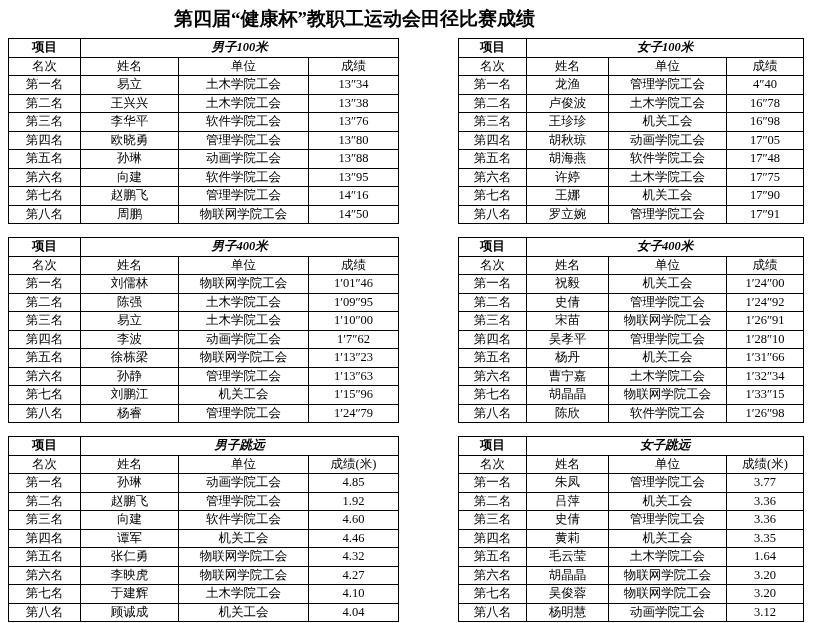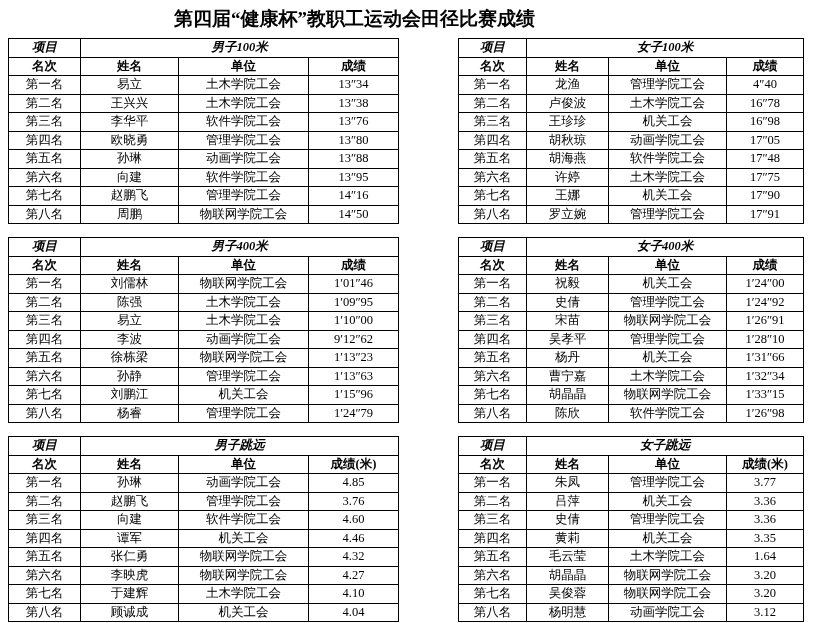--- a/index.html
+++ b/index.html
@@ -52,36 +52,35 @@
     line-height: 1;
     padding: 2px 1px 3px 1px;
     text-align: center;
     white-space: nowrap;
     overflow: hidden;
   }
   .ev-label {
     font-weight: bold;
     width: 72px;
     text-align: center;
-    font-style: italic;
   }
   .ev-name {
     font-weight: bold;
     font-size: 14px;
     font-style: italic;
   }
   .col-rank { width: 72px; }
   .col-name { width: 98px; }
   .col-unit { width: 130px; }
   .col-score { width: 90px; }
   td.rank, td.name, td.unit, td.score {
     font-size: 12.5px;
   }
   .hdr td {
-    font-weight: bold;
+    font-weight: normal;
   }
   .right-col table.result {
     width: 345px;
   }
   .right-col .col-rank { width: 68px; }
   .right-col .col-name { width: 82px; }
   .right-col .col-unit { width: 118px; }
   .right-col .col-score { width: 77px; }
   .right-col .ev-label { width: 68px; }
 </style>
@@ -198,21 +197,21 @@
             <tr>
                 <td class="rank">第三名</td>
                 <td class="name">易立</td>
                 <td class="unit">土木学院工会</td>
                 <td class="score">1′10″00</td>
               </tr>
             <tr>
                 <td class="rank">第四名</td>
                 <td class="name">李波</td>
                 <td class="unit">动画学院工会</td>
-                <td class="score">9′12″62</td>
+                <td class="score">1′7″62</td>
               </tr>
             <tr>
                 <td class="rank">第五名</td>
                 <td class="name">徐栋梁</td>
                 <td class="unit">物联网学院工会</td>
                 <td class="score">1′13″23</td>
               </tr>
             <tr>
                 <td class="rank">第六名</td>
                 <td class="name">孙静</td>
@@ -257,21 +256,21 @@
             <tr>
                 <td class="rank">第一名</td>
                 <td class="name">孙琳</td>
                 <td class="unit">动画学院工会</td>
                 <td class="score">4.85</td>
               </tr>
             <tr>
                 <td class="rank">第二名</td>
                 <td class="name">赵鹏飞</td>
                 <td class="unit">管理学院工会</td>
-                <td class="score">3.76</td>
+                <td class="score">1.92</td>
               </tr>
             <tr>
                 <td class="rank">第三名</td>
                 <td class="name">向建</td>
                 <td class="unit">软件学院工会</td>
                 <td class="score">4.60</td>
               </tr>
             <tr>
                 <td class="rank">第四名</td>
                 <td class="name">谭军</td>

